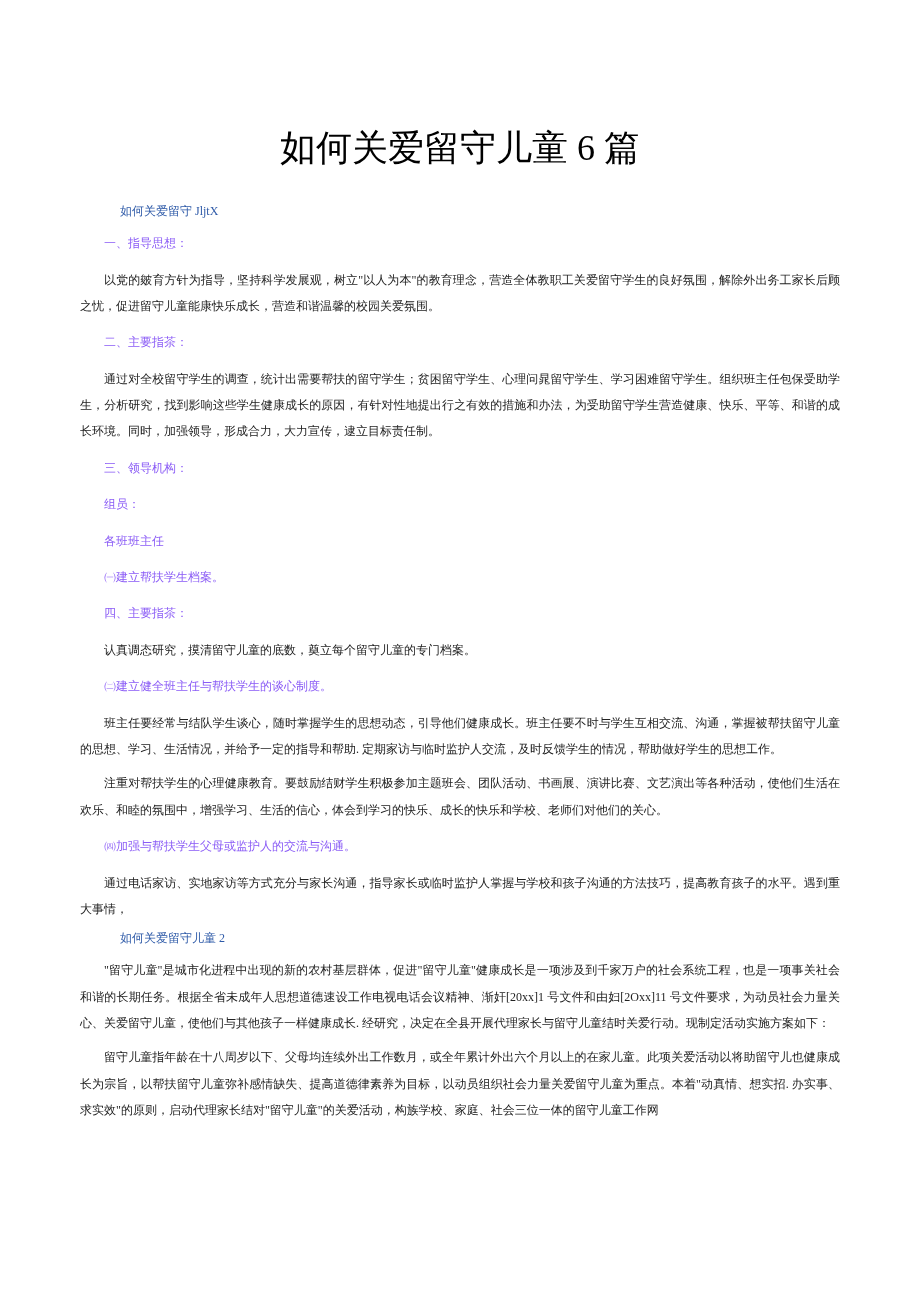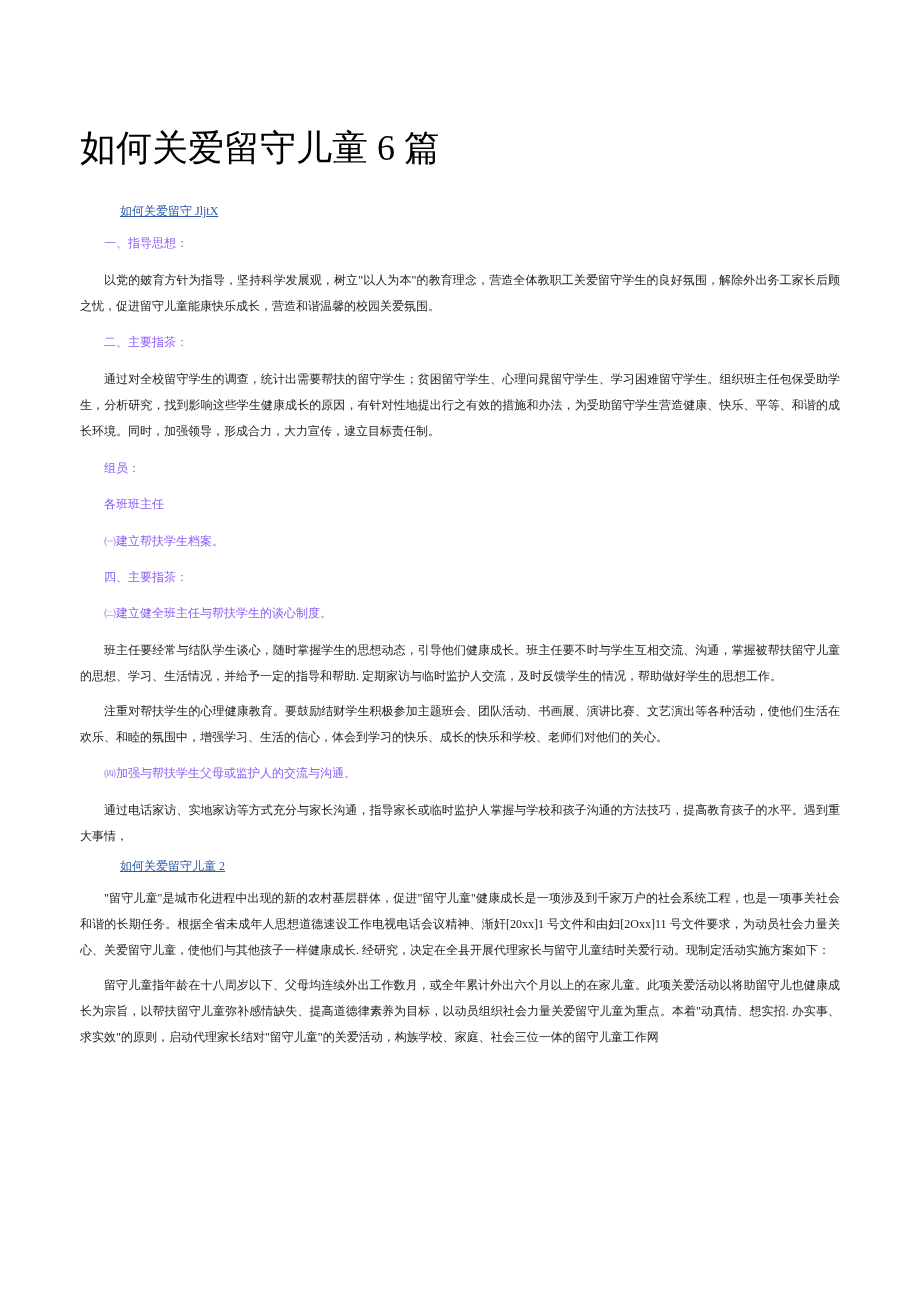--- a/index.html
+++ b/index.html
@@ -6,31 +6,31 @@
     margin: 0;
     padding: 0;
     background: #fff;
     font-family: "SimSun", "宋体", serif;
     width: 920px;
   }
   .page {
     padding: 100px 80px 60px 80px;
   }
   .title {
+    text-align: center;
     font-size: 36px;
     font-weight: normal;
     font-family: "SimSun", "宋体", serif;
     margin-bottom: 30px;
     color: #000;
   }
   .section-heading {
     color: #2e5aa8;
     font-size: 12px;
     margin: 0 0 10px 40px;
-    text-decoration: underline;
   }
   .para {
     font-size: 12px;
     color: #222;
     line-height: 2.2;
     text-indent: 2em;
     margin: 8px 0;
     text-align: justify;
   }
   .para-sub {
@@ -46,24 +46,26 @@
 
 <div class="page">
 
   <h1 class="title">如何关爱留守儿童 6 篇</h1>
 
   <div class="section-heading">如何关爱留守 JljtX</div>
   <p class="para-sub">一、指导思想：</p>
   <p class="para">以党的皴育方针为指导，坚持科学发展观，树立"以人为本"的教育理念，营造全体教职工关爱留守学生的良好氛围，解除外出务工家长后顾之忧，促进留守儿童能康快乐成长，营造和谐温馨的校园关爱氛围。</p>
   <p class="para-sub">二、主要指茶：</p>
   <p class="para">通过对全校留守学生的调查，统计出需要帮扶的留守学生；贫困留守学生、心理问晁留守学生、学习困难留守学生。组织班主任包保受助学生，分析研究，找到影响这些学生健康成长的原因，有针对性地提出行之有效的措施和办法，为受助留守学生营造健康、快乐、平等、和谐的成长环境。同时，加强领导，形成合力，大力宣传，逮立目标责任制。</p>
+  <p class="para-sub">三、领导机构：</p>
   <p class="para-sub">组员：</p>
   <p class="para-sub">各班班主任</p>
   <p class="para-sub">㈠建立帮扶学生档案。</p>
   <p class="para-sub">四、主要指茶：</p>
+  <p class="para">认真调态研究，摸清留守儿童的底数，奠立每个留守儿童的专门档案。</p>
   <p class="para-sub">㈡建立健全班主任与帮扶学生的谈心制度。</p>
   <p class="para">班主任要经常与结队学生谈心，随时掌握学生的思想动态，引导他们健康成长。班主任要不时与学生互相交流、沟通，掌握被帮扶留守儿童的思想、学习、生活情况，并给予一定的指导和帮助. 定期家访与临时监护人交流，及时反馈学生的情况，帮助做好学生的思想工作。</p>
   <p class="para">注重对帮扶学生的心理健康教育。要鼓励结财学生积极参加主题班会、团队活动、书画展、演讲比赛、文艺演出等各种活动，使他们生活在欢乐、和睦的氛围中，增强学习、生活的信心，体会到学习的快乐、成长的快乐和学校、老师们对他们的关心。</p>
   <p class="para-sub">㈣加强与帮扶学生父母或监护人的交流与沟通。</p>
   <p class="para">通过电话家访、实地家访等方式充分与家长沟通，指导家长或临时监护人掌握与学校和孩子沟通的方法技巧，提高教育孩子的水平。遇到重大事情，</p>
 
   <div class="section-heading">如何关爱留守儿童 2</div>
   <p class="para">"留守儿童"是城市化进程中出现的新的农村基层群体，促进"留守儿童"健康成长是一项涉及到千家万户的社会系统工程，也是一项事关社会和谐的长期任务。根据全省未成年人思想道德速设工作电视电话会议精神、渐奸[20xx]1 号文件和由妇[2Oxx]11 号文件要求，为动员社会力量关心、关爱留守儿童，使他们与其他孩子一样健康成长. 经研究，决定在全县开展代理家长与留守儿童结时关爱行动。现制定活动实施方案如下：</p>
   <p class="para">留守儿童指年龄在十八周岁以下、父母均连续外出工作数月，或全年累计外出六个月以上的在家儿童。此项关爱活动以将助留守儿也健康成长为宗旨，以帮扶留守儿童弥补感情缺失、提高道德律素养为目标，以动员组织社会力量关爱留守儿童为重点。本着"动真情、想实招. 办实事、求实效"的原则，启动代理家长结对"留守儿童"的关爱活动，构族学校、家庭、社会三位一体的留守儿童工作网</p>
 

